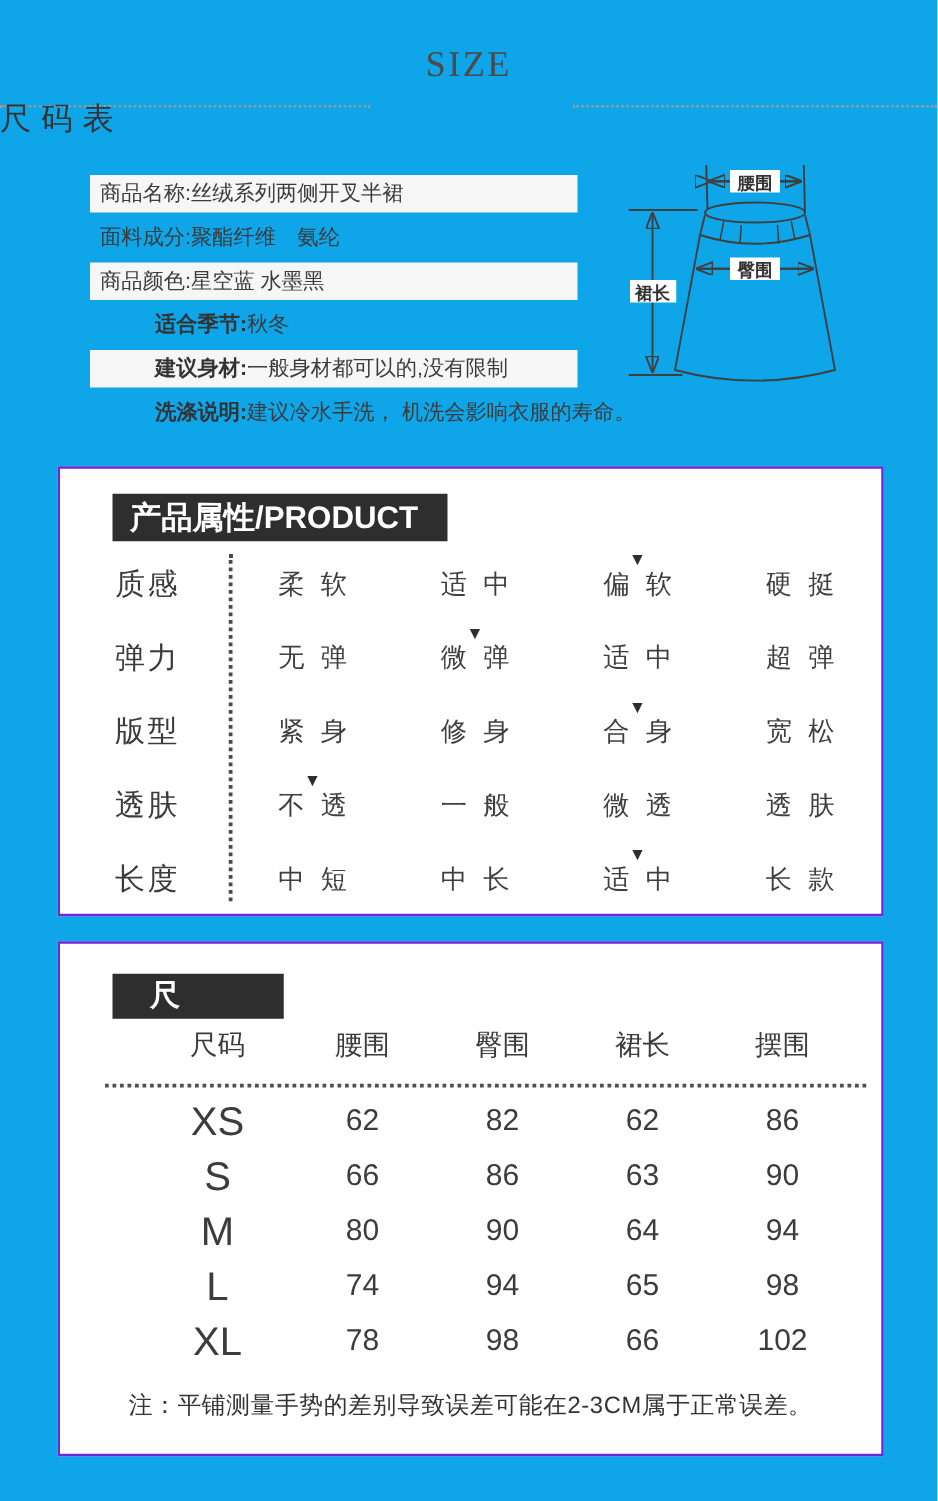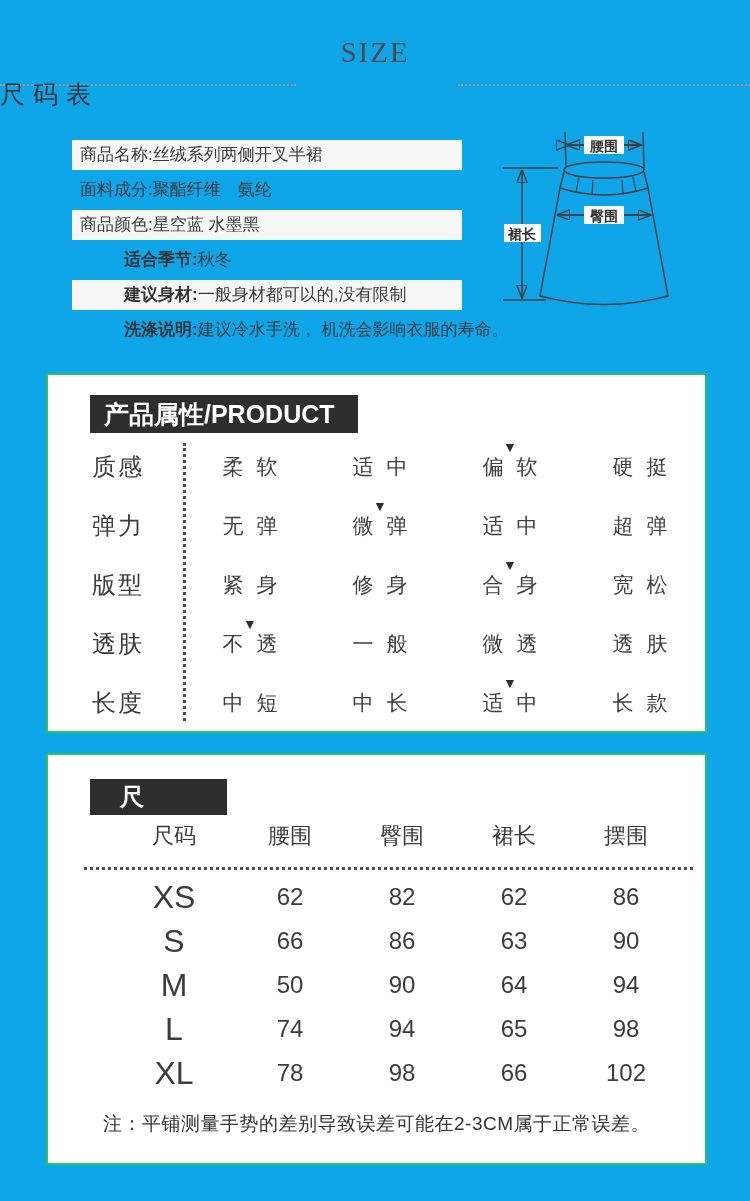--- a/index.html
+++ b/index.html
@@ -31,21 +31,21 @@
   .pirow.shaded { background:#f6f6f6; width:382px; }
   .pilab.bold { font-weight:bold; color:#333;margin-left:44px; }
   
   .skirt { position:absolute; left:496px; top:128px; }
   .skirt path, .skirt line, .skirt ellipse { stroke:#3f3f3f; fill:none; }
   .skirt text {
     font-size:14px; font-weight:bold; fill:#333;
     font-family:"Liberation Sans","DejaVu Sans",sans-serif;
   }
   
-  .box { position:absolute; left:46px; width:657px; border:2px solid #22c55e; background:#fff; }
+  .box { position:absolute; left:46px; width:657px; border:2px solid #6d28d9; background:#fff; }
   .box1 { top:373px; height:356px; }
   .box2 { top:753px; height:408px; }
   .badge {
     position:absolute; background:#2e2e2e; color:#fff; font-weight:bold;
     box-sizing:border-box;
   }
   .badge1 { left:42px; top:20px; width:268px; height:38px; line-height:38px; font-size:25px; padding-left:14px; }
   .badge2 { left:42px; top:24px; width:137px; height:36px; line-height:36px; font-size:24px; padding-left:30px; }
   
   .dotline-v { position:absolute; left:135px; top:68px; height:278px; border-left:3px dotted #4a4a4a; }
@@ -201,21 +201,21 @@
         </div>
         <div class="srow">
           <div class="scol0">S</div>
           <div class="scol">66</div>
           <div class="scol">86</div>
           <div class="scol">63</div>
           <div class="scol">90</div>
         </div>
         <div class="srow">
           <div class="scol0">M</div>
-          <div class="scol">50</div>
+          <div class="scol">80</div>
           <div class="scol">90</div>
           <div class="scol">64</div>
           <div class="scol">94</div>
         </div>
         <div class="srow">
           <div class="scol0">L</div>
           <div class="scol">74</div>
           <div class="scol">94</div>
           <div class="scol">65</div>
           <div class="scol">98</div>

